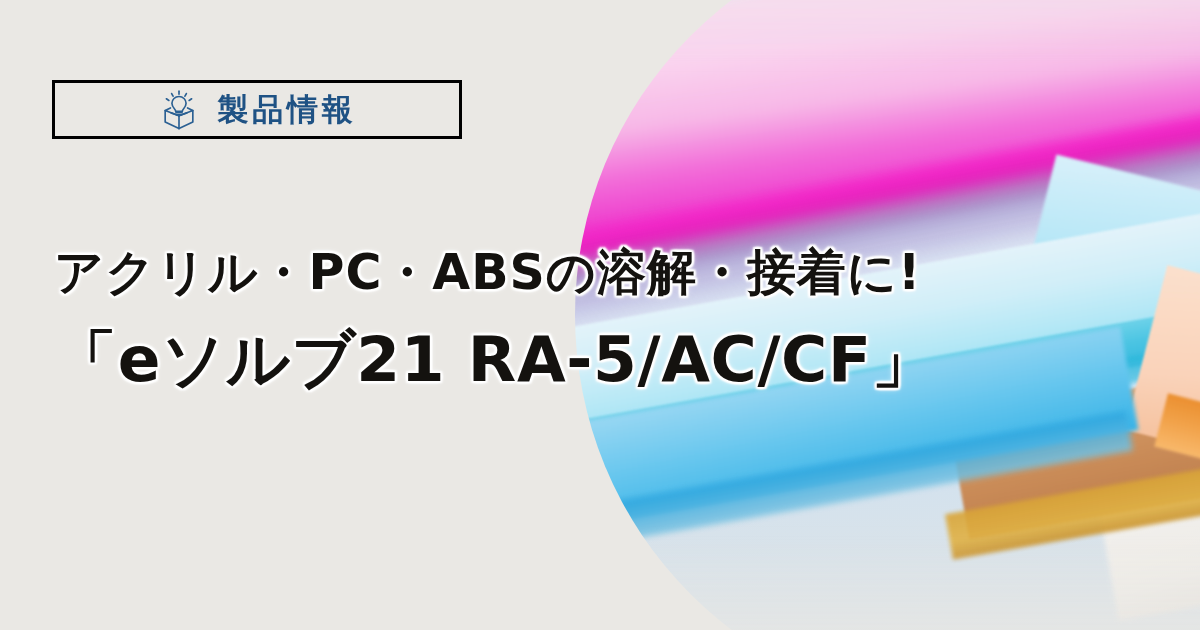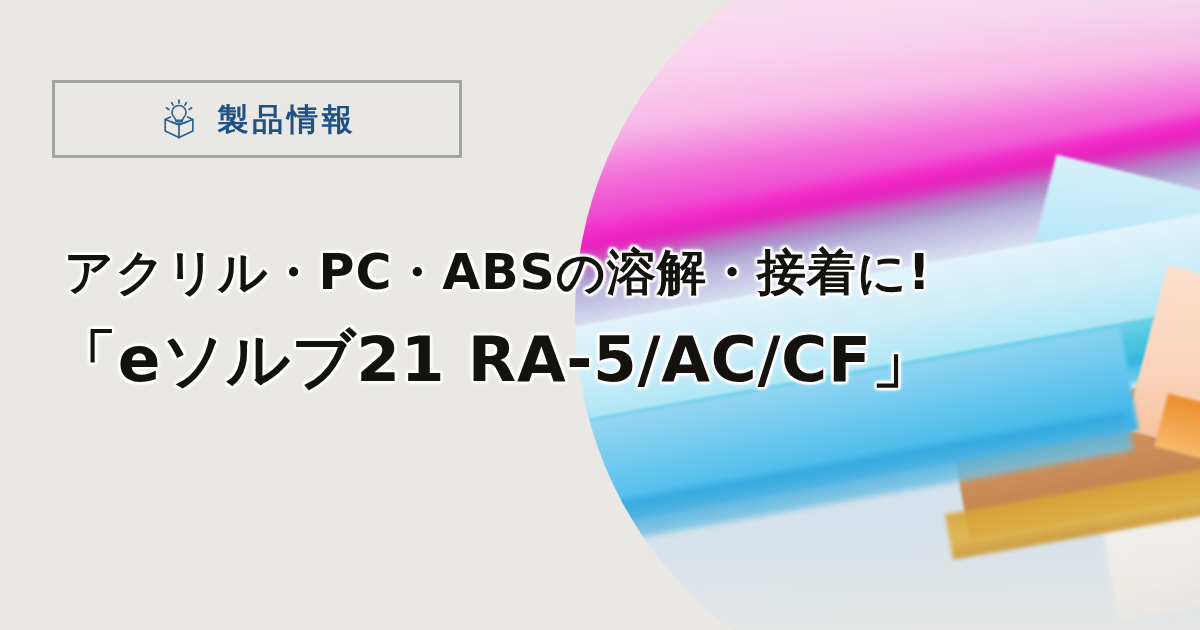--- a/index.html
+++ b/index.html
@@ -213,22 +213,22 @@
     left:0; top:0;
     width:1200px; height:630px;
     z-index:5;
     pointer-events:none;
   }
 
   
   .badge {
     position:absolute;
     left:52px; top:80px;
-    width:410px; height:78px;
-    border:3px solid #a3a3a3;
+    width:410px; height:59px;
+    border:3px solid #000000;
     background:transparent;
     display:flex;
     align-items:center;
     justify-content:center;
     gap:18px;
     pointer-events:auto;
   }
   .badge-icon { width:42px; height:42px; display:block; flex:0 0 auto; }
   .badge-label {
     color:#1f5284;
@@ -254,21 +254,21 @@
     font-weight:bold;
     white-space:nowrap;
     letter-spacing:.02em;
     text-shadow:
       -2px 0 2px #ffffff,  2px 0 2px #ffffff,
        0 -2px 2px #ffffff,  0 2px 2px #ffffff,
       -2px -2px 2px #ffffff, 2px -2px 2px #ffffff,
       -2px 2px 2px #ffffff,  2px 2px 2px #ffffff,
        0 0 7px rgba(255,255,255,.95);
   }
-  .headline-line-1 { font-size:49px; line-height:1.18;margin-left:10px; }
+  .headline-line-1 { font-size:49px; line-height:1.18; }
   .headline-line-2 { font-size:63px; line-height:1.22; margin-top:20px; letter-spacing:.01em; }
 </style>
 </head>
 <body>
 
 <div class="og-card">
 
   <div class="photo-circle">
     <div class="photo-inner">
       <div class="slab slab-ice-face"></div>

